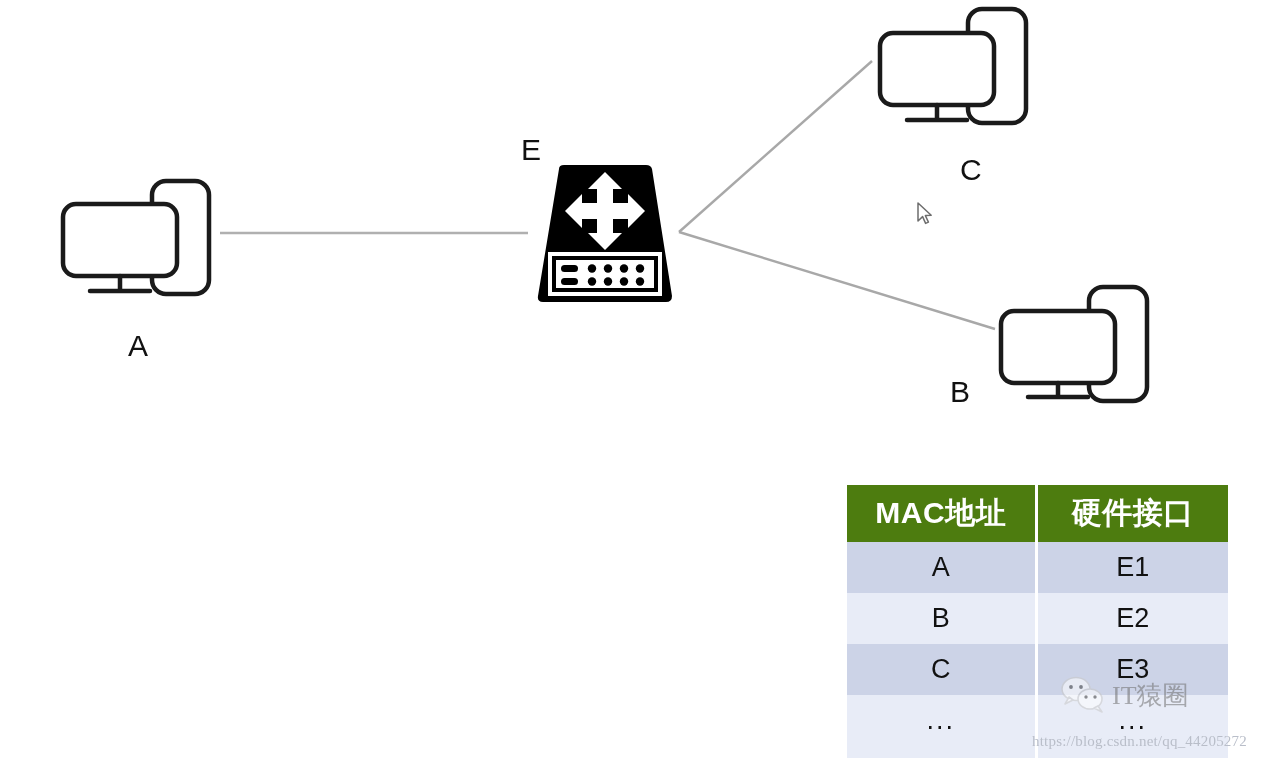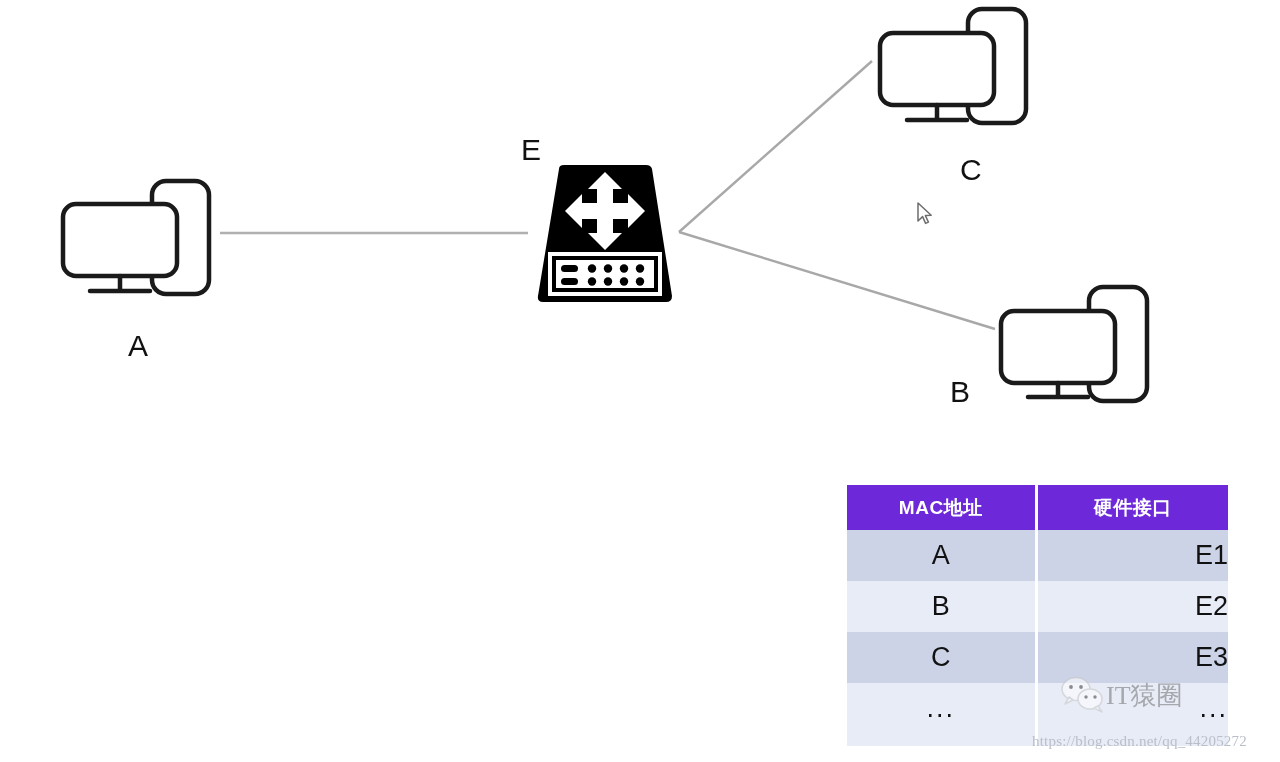--- a/index.html
+++ b/index.html
@@ -51,53 +51,54 @@
     table-layout: fixed;
   }
   #mac-table td, #mac-table th {
     padding: 0;
     margin: 0;
     text-align: center;
     vertical-align: middle;
     font-family: "Liberation Sans", "DejaVu Sans", sans-serif;
   }
   #mac-table th {
-    height: 45px;
-    background: #6d28d9;
+    height: 57px;
+    background: #4d7c0f;
     color: #ffffff;
-    font-size: 19px;
+    font-size: 30px;
     font-weight: 700;
     letter-spacing: 0.5px;
     border-right: 3px solid #ffffff;
   }
   #mac-table th.last { border-right: none; }
   #mac-table td {
     height: 51px;
     font-size: 27px;
     font-weight: 400;
     color: #111111;
     border-right: 3px solid #ffffff;
   }
-  #mac-table td.last { border-right: none; text-align: right; }
+  #mac-table td.last { border-right: none; }
   #mac-table tr.odd td  { background: #ccd3e7; }
   #mac-table tr.even td { background: #e8ecf7; }
   #mac-table td.dots {
     font-size: 27px;
     letter-spacing: 2px;
     line-height: 0.55;
     padding-bottom: 12px;
   }
 
   
   #watermark {
     position: absolute;
     left: 1060px;
     top: 676px;
     display: flex;
     align-items: center;
+    gap: 6px;
     opacity: 0.55;
     pointer-events: none;
   }
   #watermark .wm-text {
     font-family: "Liberation Serif", "DejaVu Serif", serif;
     font-size: 26px;
     color: #707070;
     white-space: nowrap;
   }
   #url-watermark {

